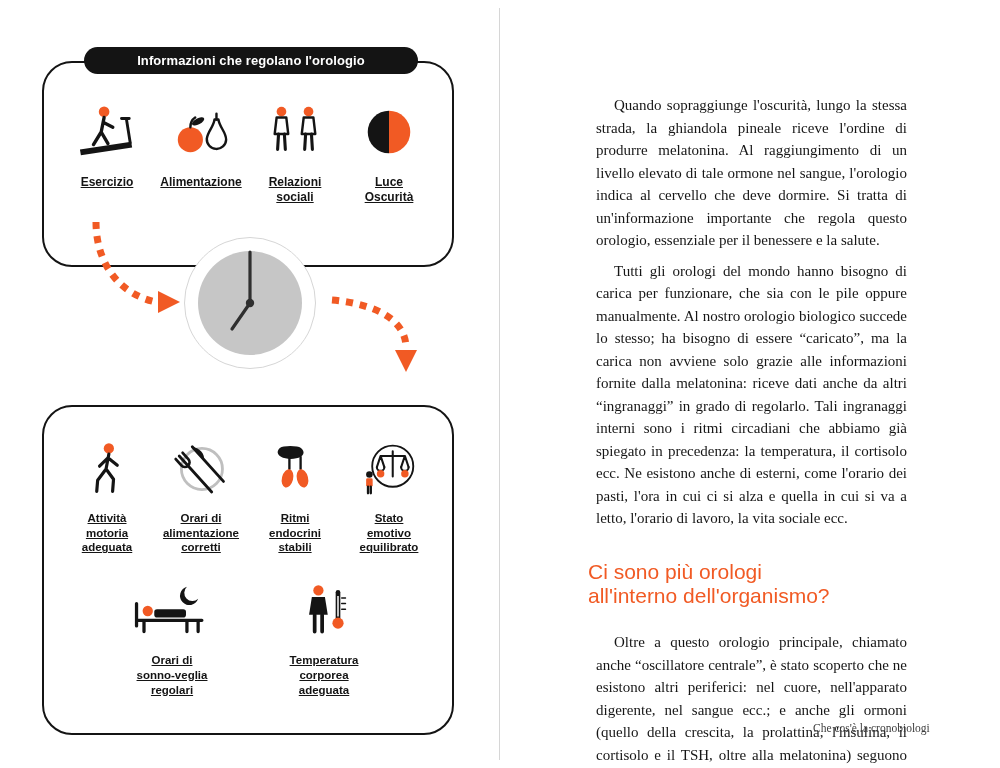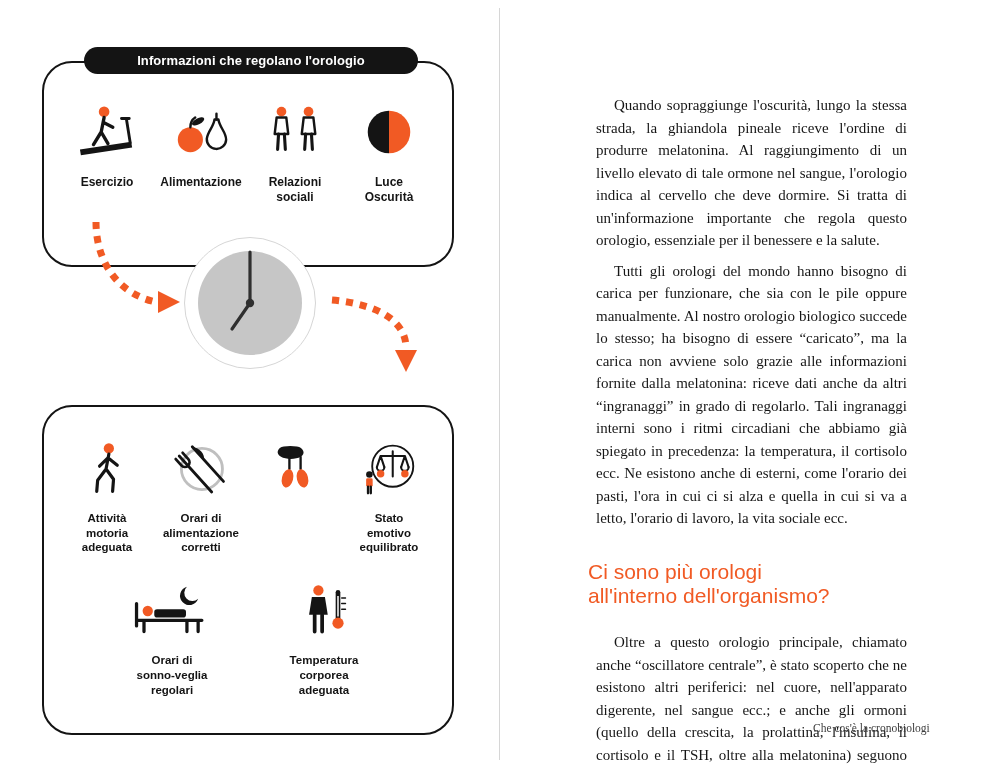--- a/index.html
+++ b/index.html
@@ -27,21 +27,21 @@
   #frame1{left:42px;top:61px;width:412px;height:206px;}
   #frame2{left:42px;top:405px;width:412px;height:330px;}
 
   .items-row{display:flex;justify-content:space-between;align-items:flex-start;padding:40px 16px 0;}
   #frame2 .items-row{padding-top:34px;}
   .items-row2{display:flex;justify-content:center;gap:34px;margin-top:28px;}
   .info-item{flex:1;text-align:center;min-width:0;}
   .items-row2 .info-item{flex:0 0 118px;}
   .item-icon{display:inline-block;height:58px;}
   #frame2 .item-icon{height:56px;}
-  .info-label{margin-top:10px;font-size:12px;font-weight:bold;line-height:1.28;white-space:pre-line;}
+  .info-label{margin-top:10px;font-size:12px;font-weight:bold;line-height:1.28;white-space:pre-line;text-decoration:underline;}
   #frame2 .info-label{font-size:11.5px;}
 
   .clock{position:absolute;left:183px;top:236px;width:134px;height:134px;z-index:2;}
   .arrows{position:absolute;left:60px;top:218px;width:390px;height:165px;z-index:2;pointer-events:none;}
   .arrow-path{stroke:var(--accent);stroke-width:7;fill:none;stroke-dasharray:7 7;}
 
   
   .af{fill:var(--accent);}
   .kf{fill:var(--ink);}
   .wf{fill:#fff;}
@@ -167,20 +167,23 @@
 corretti</div>
         </div>
 
         <div class="info-item">
           <svg class="item-icon" viewBox="0 0 64 60" width="64">
             <path class="kf" d="M20 6 c-7 1 -9 8 -3 11 c5 3 16 3 21 0 c6 -3 3 -10 -4 -11 c-5 -1 -9 -1 -14 0 Z"></path>
             <path class="ks nf" stroke-width="2.5" d="M26 17 L26 30 M38 17 L38 30"></path>
             <ellipse class="af" cx="24" cy="40" rx="6" ry="10" transform="rotate(14 24 40)"></ellipse>
             <ellipse class="af" cx="40" cy="40" rx="6" ry="10" transform="rotate(-14 40 40)"></ellipse>
           </svg>
+          <div class="info-label">Ritmi
+endocrini
+stabili</div>
         </div>
 
         <div class="info-item">
           <svg class="item-icon" viewBox="0 0 64 60" width="64">
             <circle cx="36" cy="27" r="22" fill="#fff" class="ks" stroke-width="2"></circle>
             <g class="ks nf" stroke-width="2.2">
               <path d="M36 11 V38 M23 16 H49 M23 16 L19 28 M23 16 L27 28 M49 16 L45 28 M49 16 L53 28"></path>
               <path d="M19 28 a4 4 0 0 0 8 0 M45 28 a4 4 0 0 0 8 0"></path>
             </g>
             <circle class="af" cx="23" cy="35" r="4"></circle>

